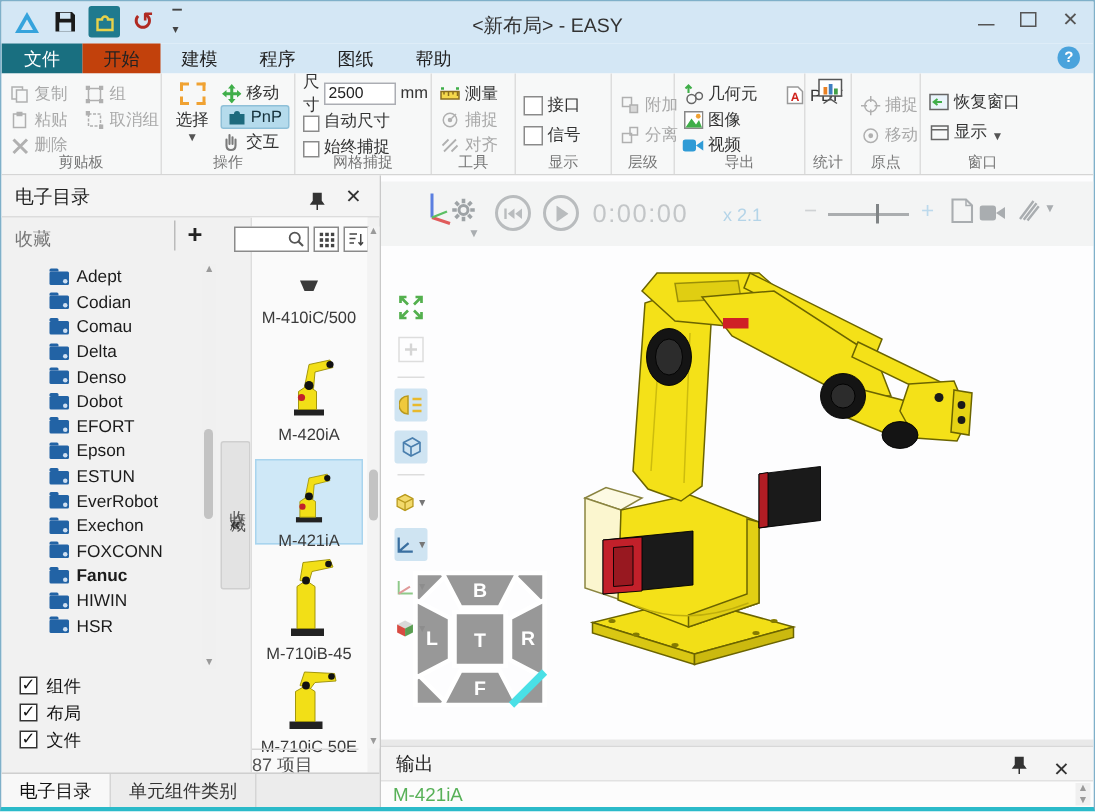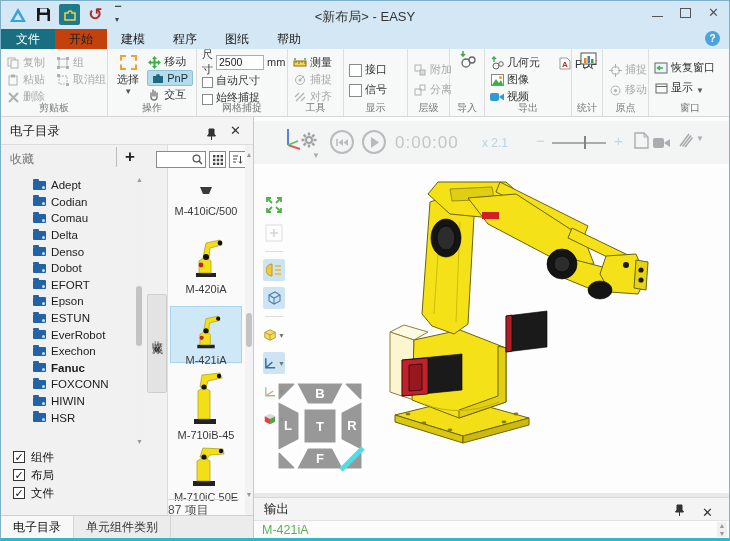--- a/index.html
+++ b/index.html
@@ -320,32 +320,20 @@
             <svg width="12" height="12" viewBox="0 0 12 12">
               <rect x="1" y="5" width="6" height="6" fill="none" stroke="#b0b0b0"></rect>
               <rect x="6" y="1" width="5" height="5" fill="none" stroke="#b0b0b0"></rect>
             </svg>
           </span>
           <span>分离</span>
         </div>
       <div class="glabel">层级</div>
     </div>
 
-    <div class="rgroup" style="width:35px">
-      <div style="display:flex;justify-content:center;padding-top:4px" class="rbtn">
-        <span class="ic" style="width:20px;height:20px">
-            <svg width="20" height="20" viewBox="0 0 20 20">
-              <path d="M5,1 v5 M3,4 l2,2 2,-2" stroke="#3fae49" stroke-width="1.6" fill="none"></path>
-              <circle cx="8" cy="13" r="4" fill="none" stroke="#666" stroke-width="1.3"></circle>
-              <circle cx="14" cy="10" r="3" fill="none" stroke="#666" stroke-width="1.3"></circle>
-            </svg>
-          </span>
-      </div>
-      <div class="glabel">导入</div>
-    </div>
 
     <div class="rgroup" style="width:87px">
       <div style="display:flex;gap:18px">
         <div class="rbtn">
             <span class="ic">
               <svg width="14" height="14" viewBox="0 0 14 14">
                 <path d="M4,6 v-5 M2,3 l2,-2 2,2" stroke="#3fae49" stroke-width="1.4" fill="none"></path>
                 <circle cx="6" cy="10" r="3" fill="none" stroke="#666"></circle>
                 <circle cx="11" cy="8" r="2.3" fill="none" stroke="#666"></circle>
               </svg>
@@ -495,27 +483,27 @@
             <span>ESTUN</span>
           </div>
         <div class="titem">
             <span class="folder"></span>
             <span>EverRobot</span>
           </div>
         <div class="titem">
             <span class="folder"></span>
             <span>Exechon</span>
           </div>
+        <div class="titem">
+            <span class="folder"></span>
+            <span>FOXCONN</span>
+          </div>
         <div class="titem bold">
             <span class="folder"></span>
             <span>Fanuc</span>
-          </div>
-        <div class="titem">
-            <span class="folder"></span>
-            <span>FOXCONN</span>
           </div>
         <div class="titem">
             <span class="folder"></span>
             <span>HIWIN</span>
           </div>
         <div class="titem">
             <span class="folder"></span>
             <span>HSR</span>
           </div>
       </div>

